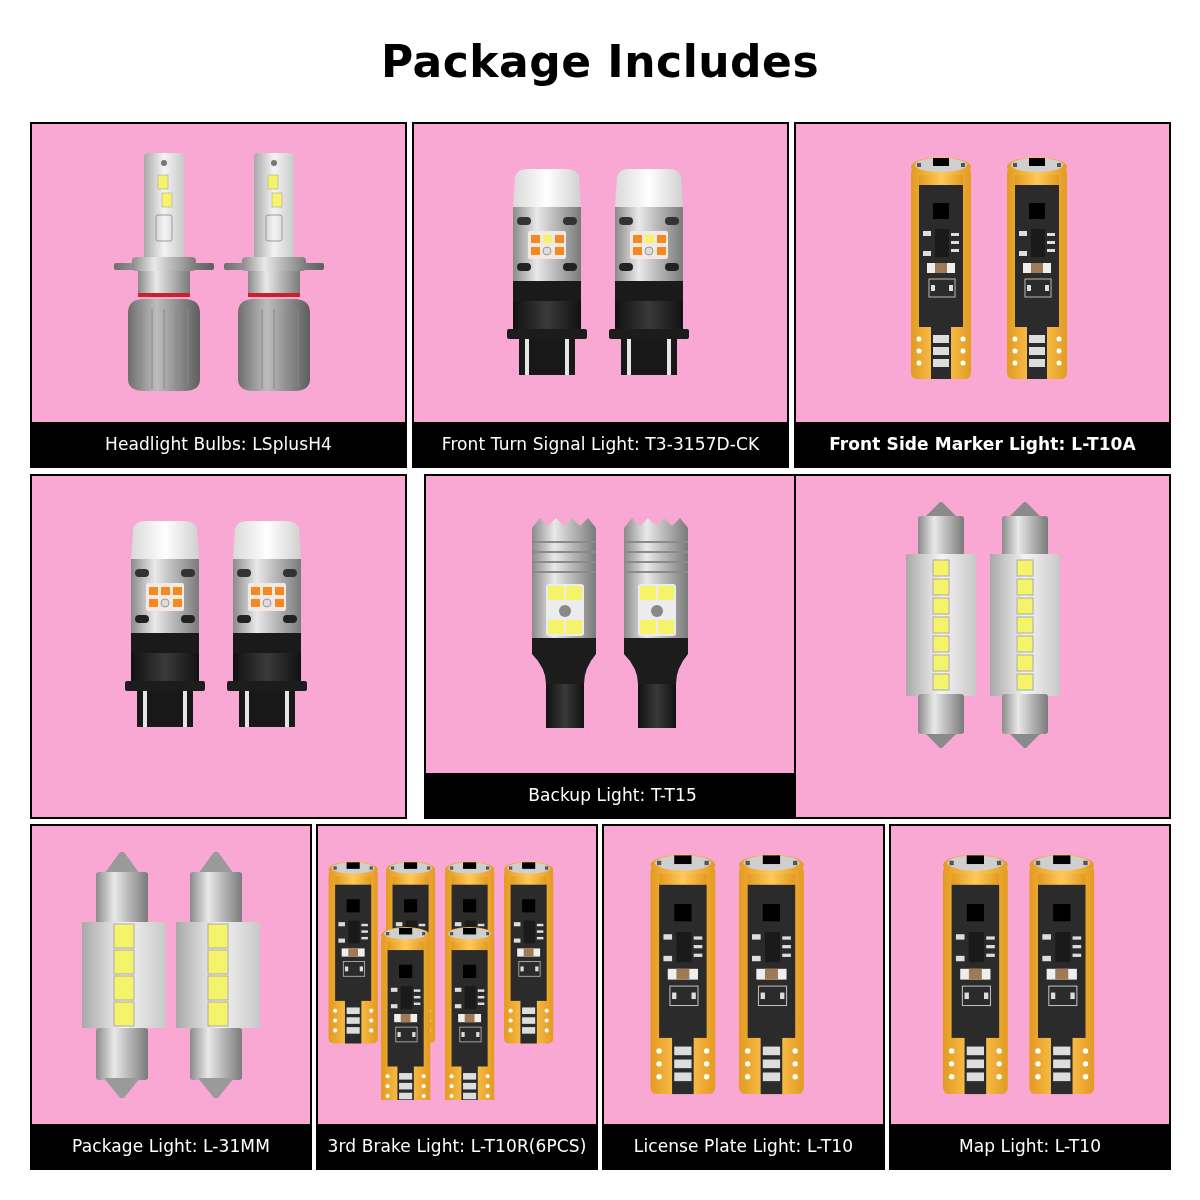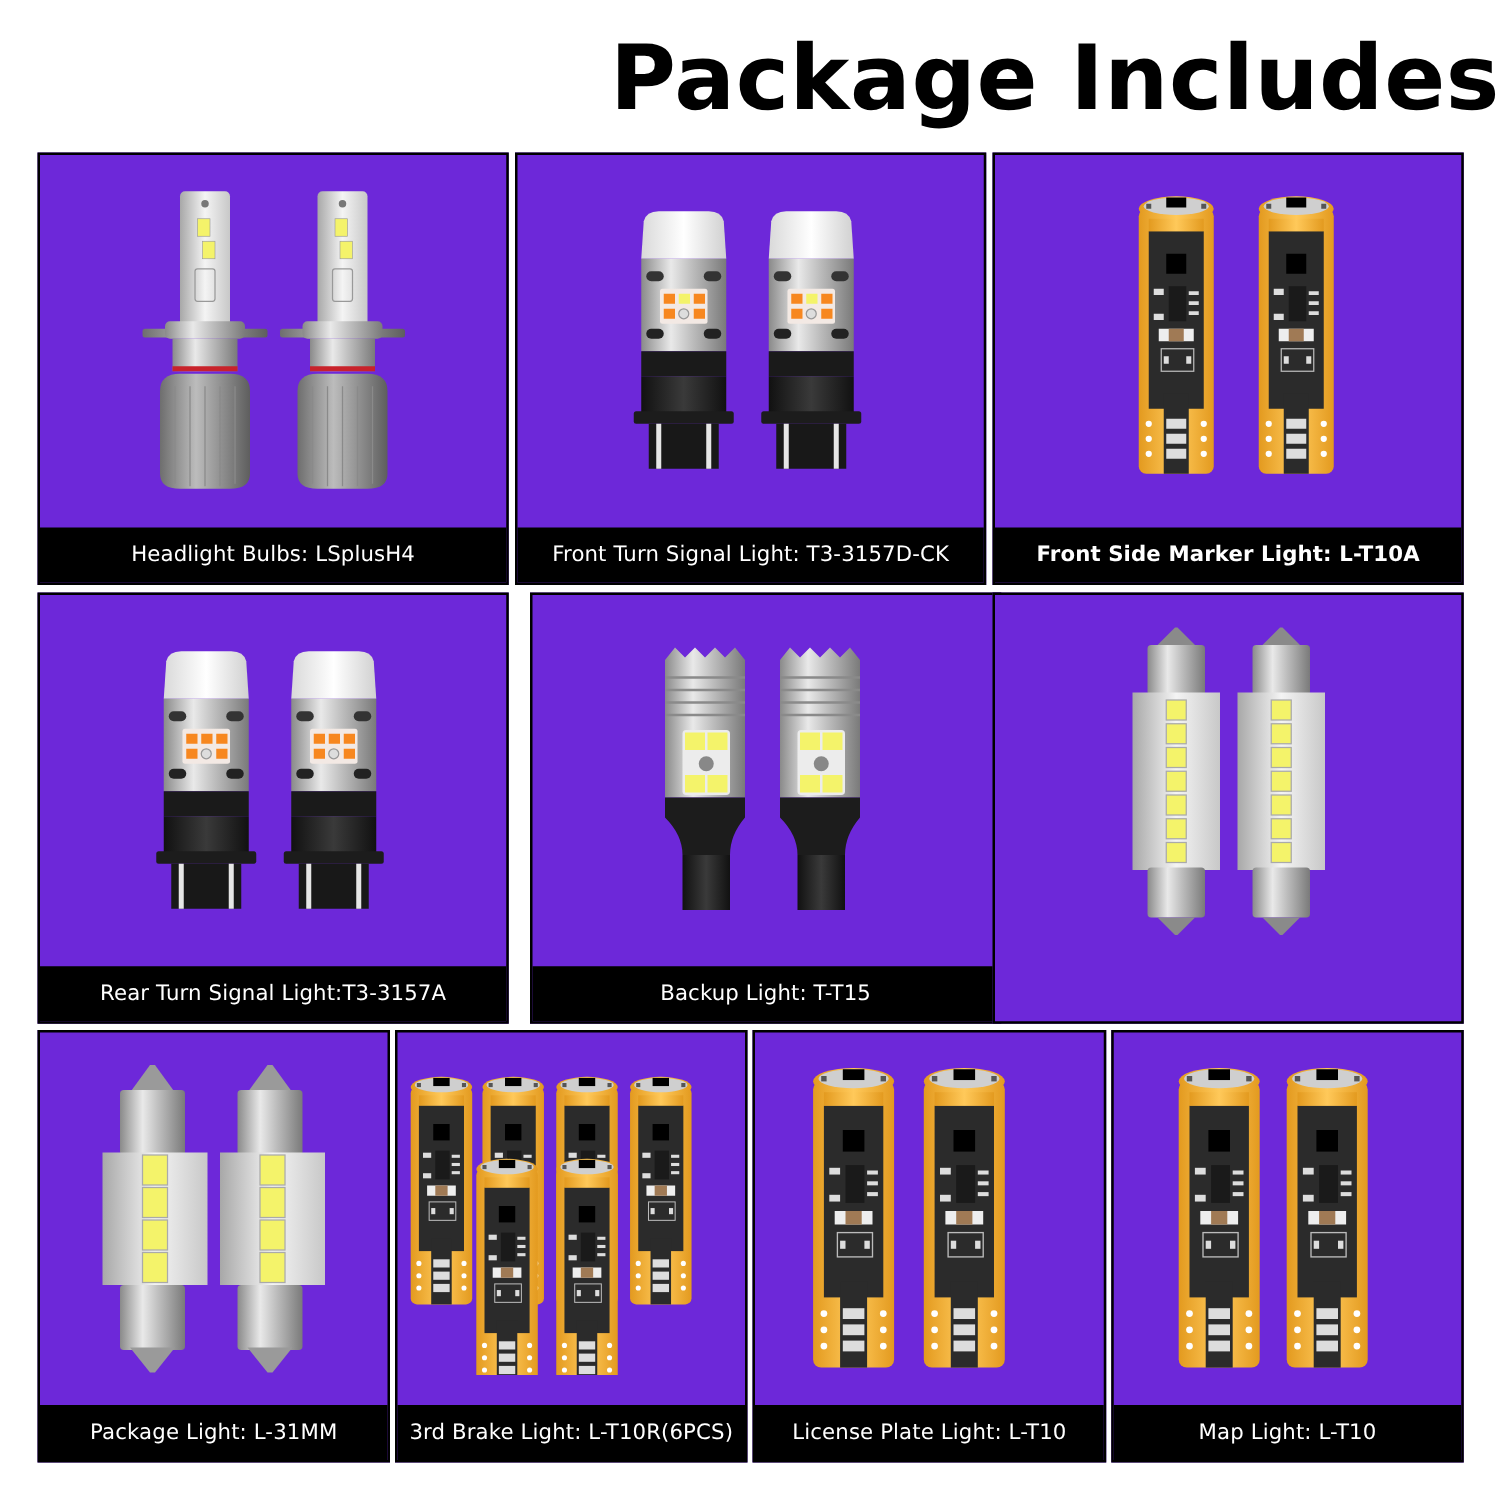--- a/index.html
+++ b/index.html
@@ -1,27 +1,27 @@
 <!DOCTYPE html>
 <html><head>
 <meta charset="utf-8">
 <style>
   * { box-sizing: border-box; margin: 0; padding: 0; }
   html, body { width: 1200px; height: 1200px; background: #ffffff; overflow: hidden; }
   body { position: relative; font-family: "Liberation Sans", "DejaVu Sans", sans-serif; }
 
   .title {
     position: absolute; left: 0; top: 22px; width: 1200px; height: 80px;
-    text-align: right; font-weight: 700; font-size: 72px; line-height: 80px;
+    text-align: center; font-weight: 700; font-size: 44px; line-height: 80px;
     color: #000; letter-spacing: 0.5px;
     font-family: "DejaVu Sans", sans-serif;
   }
 
   .panel {
-    position: absolute; border: 2px solid #000; background: #6d28d9; overflow: hidden;
+    position: absolute; border: 2px solid #000; background: #f9a8d4; overflow: hidden;
   }
   .panel .art {
     position: absolute; left: 0; right: 0; top: 0; bottom: 44px;
     display: flex; align-items: center; justify-content: center;
   }
   .panel .art svg { display: block; }
   .panel .caption {
     position: absolute; left: -2px; right: -2px; bottom: -2px; height: 46px;
     background: #000; color: #fff; text-align: center;
     font-size: 17px; line-height: 44px; white-space: nowrap;
@@ -264,21 +264,20 @@
         <use href="#b3157base"></use>
         <rect x="28" y="66" width="9" height="8" fill="#f7871f"></rect>
           <rect x="40" y="66" width="9" height="8" fill="#f7871f"></rect>
           <rect x="52" y="66" width="9" height="8" fill="#f7871f"></rect>
         <rect x="28" y="78" width="9" height="8" fill="#f7871f"></rect>
           <circle cx="44" cy="82" r="4" fill="#ddd" stroke="#999"></circle>
           <rect x="52" y="78" width="9" height="8" fill="#f7871f"></rect>
       </g>
     </svg>
   </div>
-  <div class="caption">Rear Turn Signal Light:T3-3157A</div>
 </div>
 
 <div class="panel" id="p5">
   <div class="art">
     <svg width="190" height="225" viewBox="0 0 190 225">
       <use href="#t15" x="8" y="6"></use>
       <use href="#t15" x="100" y="6"></use>
     </svg>
   </div>
   <div class="caption">Backup Light: T-T15</div>

